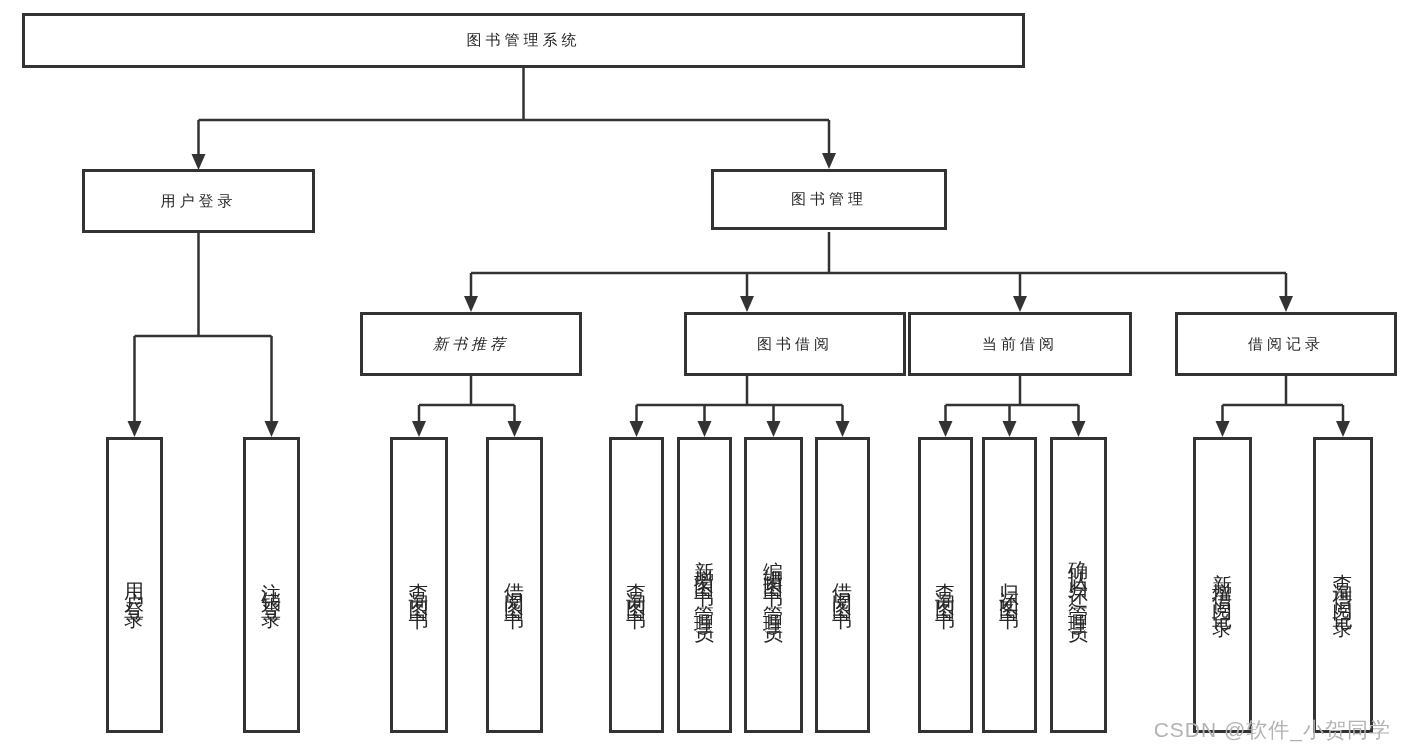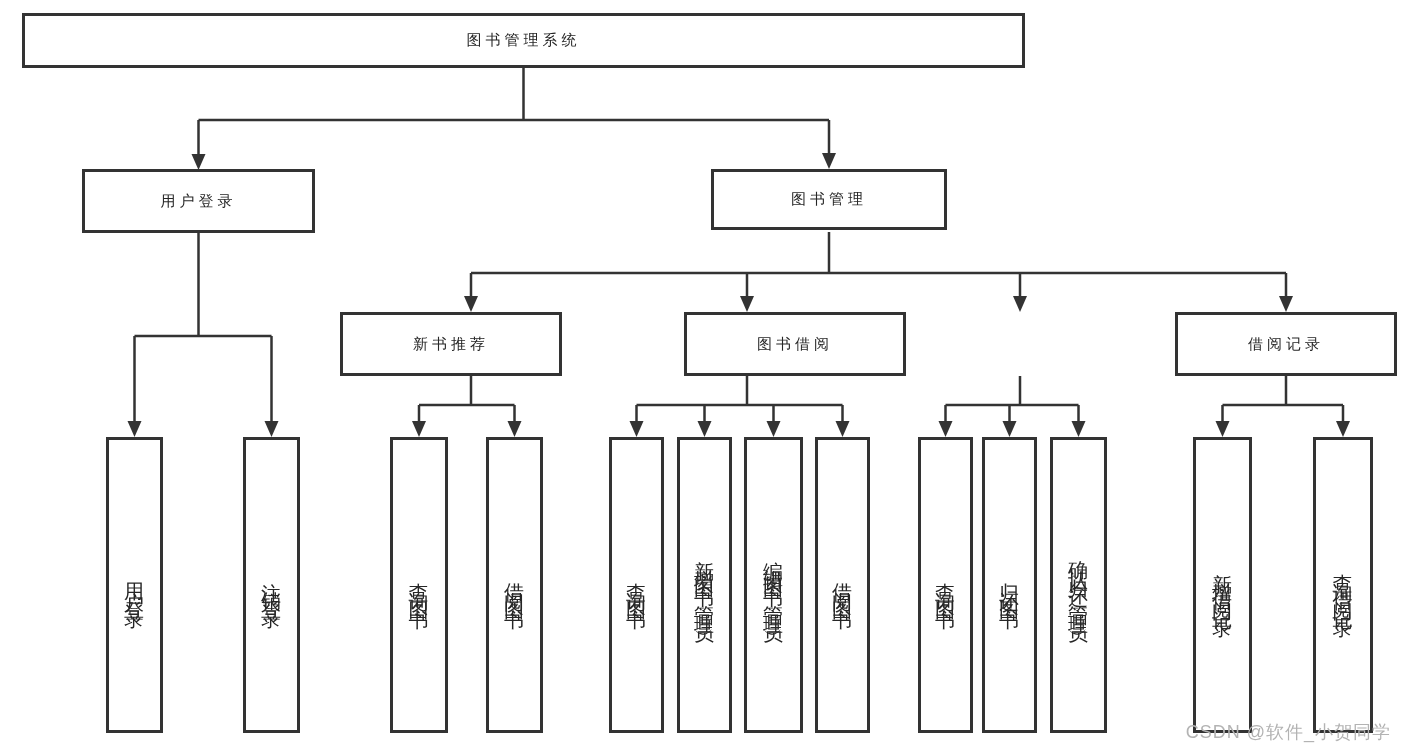--- a/index.html
+++ b/index.html
@@ -5,21 +5,21 @@
   html,body{margin:0;padding:0;background:#ffffff;}
   body{font-family:"Liberation Sans","DejaVu Sans",sans-serif;}
   #stage{position:relative;width:1405px;height:747px;background:#ffffff;overflow:hidden;}
   .box{position:absolute;box-sizing:border-box;background:#ffffff;border:3px solid #333333;
        display:flex;align-items:center;justify-content:center;color:#262626;}
   .h-box{font-size:15px;letter-spacing:4px;white-space:nowrap;}
   .v-box{writing-mode:vertical-rl;font-size:20px;letter-spacing:9px;line-height:1;}
   #connectors{position:absolute;left:0;top:0;width:1405px;height:747px;}
   #connectors path{stroke:#333333;stroke-width:2.5;fill:none;}
   #connectors polygon{fill:#333333;stroke:none;}
-  .watermark{position:absolute;right:14px;bottom:3px;font-size:18px;color:#b3b3b3;
+  .watermark{position:absolute;right:14px;bottom:3px;font-size:21px;color:#b3b3b3;
              letter-spacing:1px;white-space:nowrap;}
 </style>
 </head>
 <body>
 
 <div id="stage">
 
   <svg id="connectors" viewBox="0 0 1405 747" xmlns="http://www.w3.org/2000/svg" aria-hidden="true">
     <path d="
       M523.5 68 V120 M198.5 120 H829 M198.5 120 V158 M829 120 V157
@@ -50,22 +50,23 @@
       <polygon points="1215.5,421 1229.5,421 1222.5,437"></polygon>
       <polygon points="1336,421 1350,421 1343,437"></polygon>
     </g>
   </svg>
 
   <div class="box h-box" style="left:22px;top:13px;width:1003px;height:55px;">图书管理系统</div>
 
   <div class="box h-box" style="left:82px;top:169px;width:233px;height:64px;">用户登录</div>
   <div class="box h-box" style="left:711px;top:169px;width:236px;height:61px;">图书管理</div>
 
-  <div class="box h-box" style="left:340px;top:312px;width:222px;height:64px;">新书推荐</div>
+  <div class="box h-box" style="left:360px;top:312px;width:222px;height:64px;font-style:italic;">新书推荐</div>
   <div class="box h-box" style="left:636px;top:312px;width:222px;height:64px;margin-left:48px;">图书借阅</div>
+  <div class="box h-box" style="left:908px;top:312px;width:224px;height:64px;">当前借阅</div>
   <div class="box h-box" style="left:1175px;top:312px;width:222px;height:64px;">借阅记录</div>
 
   <div class="box v-box" style="left:106px;top:437px;width:57px;height:296px;">用户登录</div>
   <div class="box v-box" style="left:243px;top:437px;width:57px;height:296px;">注销登录</div>
 
   <div class="box v-box" style="left:390px;top:437px;width:58px;height:296px;">查询图书</div>
   <div class="box v-box" style="left:486px;top:437px;width:57px;height:296px;">借阅图书</div>
 
   <div class="box v-box" style="left:609px;top:437px;width:55px;height:296px;">查询图书</div>
   <div class="box v-box" style="left:677px;top:437px;width:55px;height:296px;">新增图书（管理员）</div>

